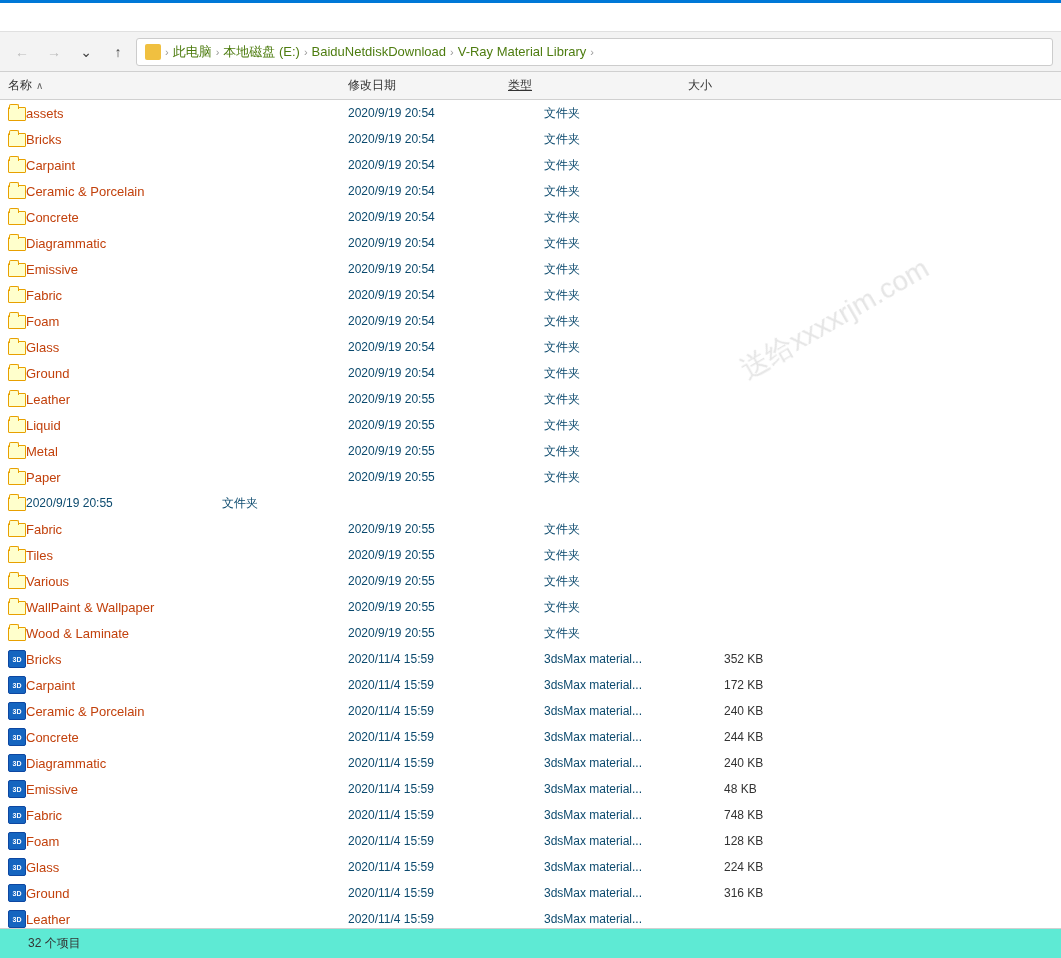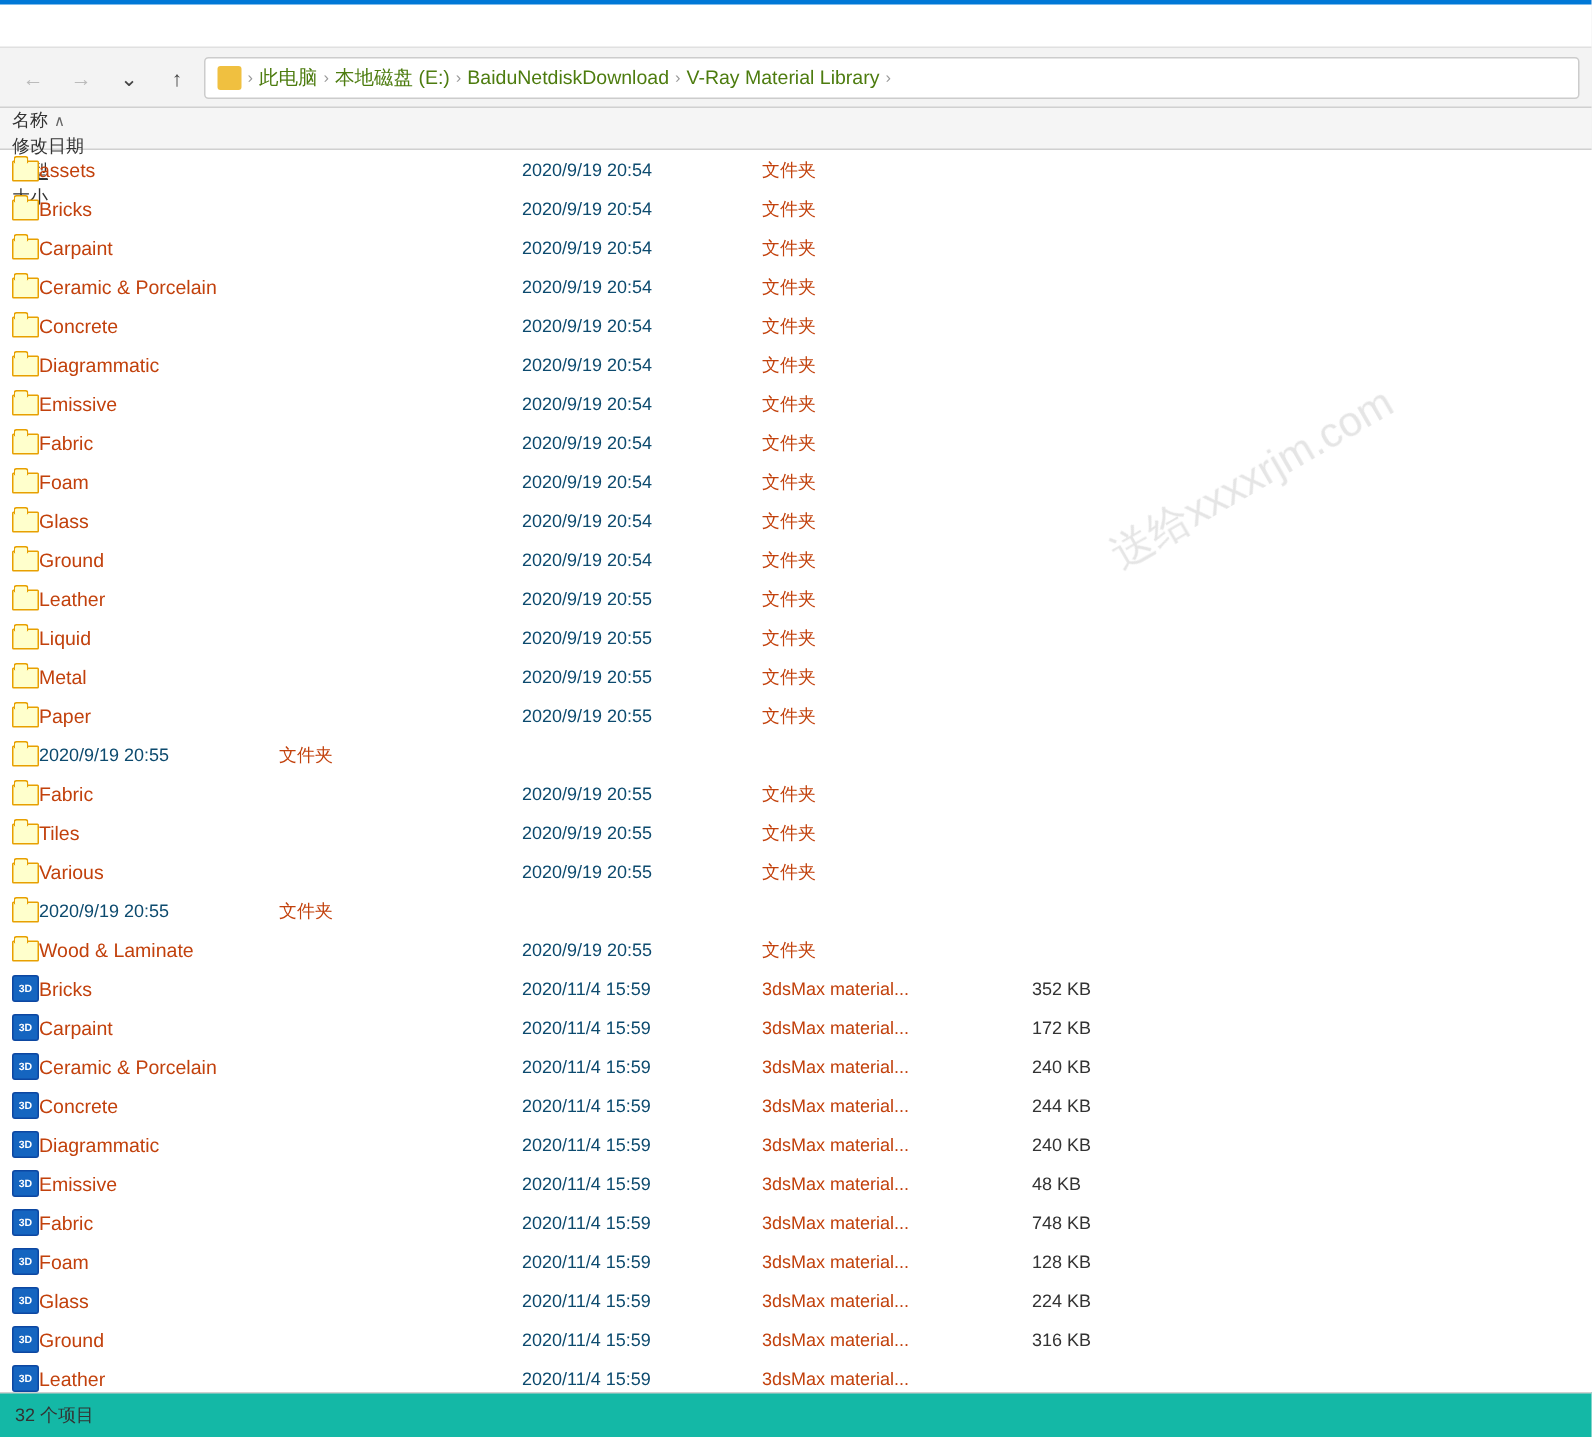--- a/index.html
+++ b/index.html
@@ -74,28 +74,28 @@
       width: 16px;
       height: 16px;
       background: #f0c040;
       border-radius: 2px;
       display: inline-block;
     }
 
     
     .file-list-header {
       display: flex;
+      align-items: center;
       height: 28px;
       background: #f5f5f5;
       border-bottom: 1px solid #d0d0d0;
       padding: 0 8px;
       font-size: 12px;
       color: #333;
       user-select: none;
-      flex-direction: column;
     }
     .col-name { width: 340px; display: flex; align-items: center; gap: 4px; cursor: pointer; }
     .col-date { width: 160px; cursor: pointer; }
     .col-type { width: 180px; cursor: pointer; text-decoration: underline; }
     .col-size { width: 100px; cursor: pointer; }
     .sort-arrow { font-size: 10px; color: #666; }
 
     
     .file-list {
       background: #fff;
@@ -143,21 +143,21 @@
       align-items: center;
       justify-content: center;
       font-size: 7px;
       color: #fff;
       font-weight: bold;
       flex-shrink: 0;
     }
 
     .file-name { width: 322px; color: #c2410c; font-size: 13px; overflow: hidden; text-overflow: ellipsis; white-space: nowrap; }
     .file-date { width: 160px; font-size: 12px; color: #0c4a6e; }
-    .file-type { width: 180px; font-size: 12px; color: #c2410c; overflow: hidden; text-overflow: ellipsis; white-space: nowrap; }
+    .file-type { width: 180px; font-size: 12px; color: #0c4a6e; overflow: hidden; text-overflow: ellipsis; white-space: nowrap; margin-left: 36px; }
     .file-size { width: 100px; font-size: 12px; color: #333; text-align: left; }
 
     
     .watermark {
       position: absolute;
       top: 300px;
       right: 120px;
       font-size: 28px;
       color: rgba(150,150,150,0.25);
       transform: rotate(-30deg);
@@ -166,25 +166,25 @@
       z-index: 10;
     }
 
     
     .status-bar {
       position: absolute;
       bottom: 0;
       left: 0;
       right: 0;
       height: 30px;
-      background: #14b8a6;
+      background: #5eead4;
       border-top: 1px solid #d0d0d0;
       display: flex;
       align-items: center;
-      padding: 0 10px;
+      padding: 0 28px;
       font-size: 12px;
       color: #333;
     }
   </style>
 </head>
 <body>
 
 <div style="position:relative; width:1061px; min-height:958px;">
 
   <div class="title-bar">
@@ -349,20 +349,21 @@
   </div>
       <div class="file-row">
     <div class="folder-icon"></div>
     <div class="file-name">Various</div>
     <div class="file-date">2020/9/19 20:55</div>
     <div class="file-type">文件夹</div>
     <div class="file-size"></div>
   </div>
       <div class="file-row">
     <div class="folder-icon"></div>
+    <div class="file-name">WallPaint &amp; Wallpaper</div>
     <div class="file-date">2020/9/19 20:55</div>
     <div class="file-type">文件夹</div>
     <div class="file-size"></div>
   </div>
       <div class="file-row">
     <div class="folder-icon"></div>
     <div class="file-name">Wood &amp; Laminate</div>
     <div class="file-date">2020/9/19 20:55</div>
     <div class="file-type">文件夹</div>
     <div class="file-size"></div>

